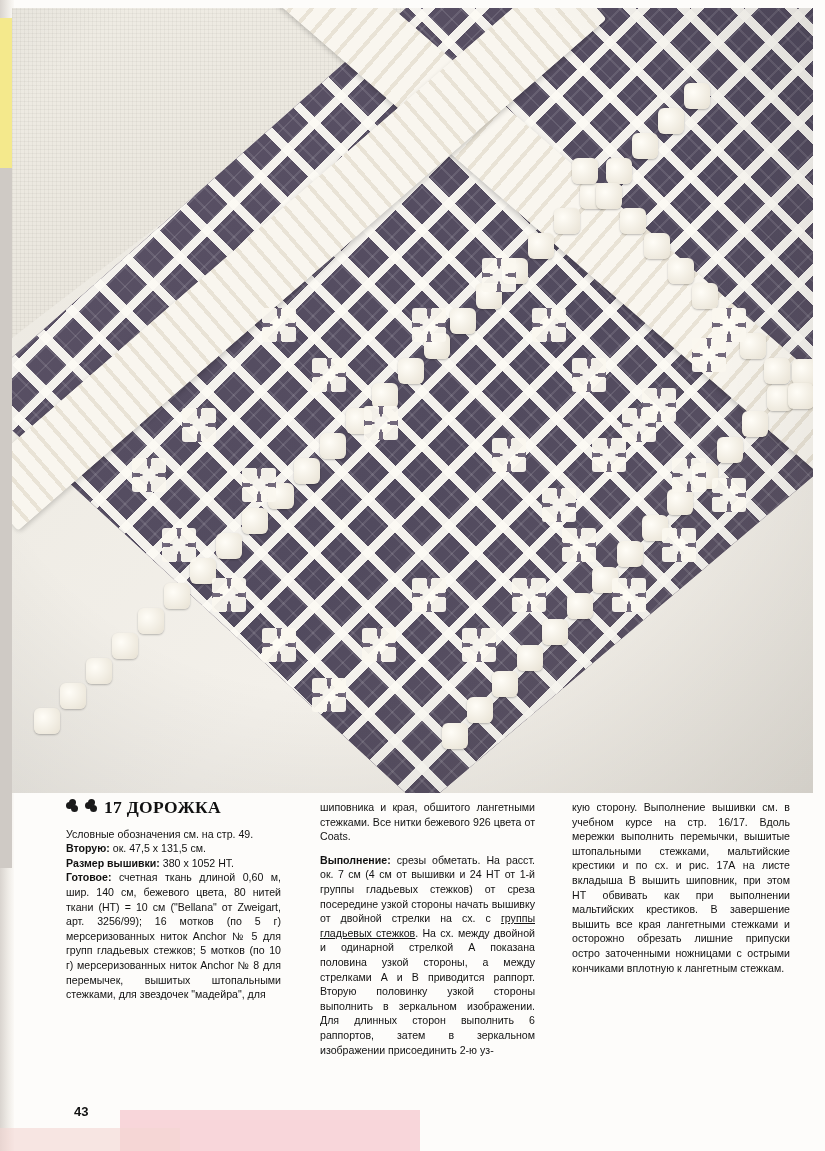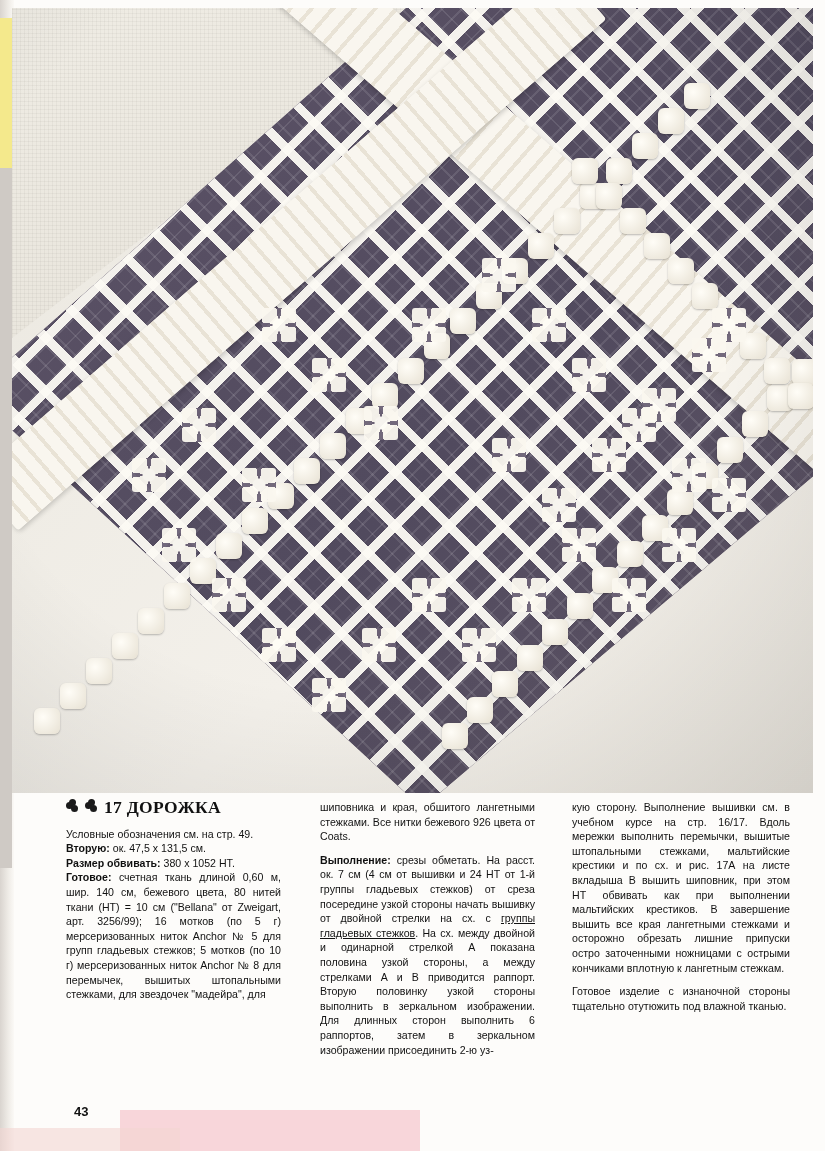--- a/index.html
+++ b/index.html
@@ -279,32 +279,31 @@
         <span class="flower">
             <i></i>
           </span>
         <span class="flower">
             <i></i>
           </span>
         <span class="title">17 ДОРОЖКА</span>
       </div>
       <p>Условные обозначения см. на стр. 49.</p>
       <p><b>Вторую:</b> ок. 47,5 х 131,5 см.</p>
-      <p><b>Размер обвивать:</b> 380 х 1052 НТ.</p>
+      <p><b>Размер вышивки:</b> 380 х 1052 НТ.</p>
       <p><b>Готовое:</b> счетная ткань длиной 0,60 м, шир. 140 см, бежевого цвета, 80 нитей ткани (НТ) = 10 см ("Bellana" от Zweigart, арт. 3256/99); 16 мотков (по 5 г) мерсеризованных ниток Anchor № 5 для групп гладьевых стежков; 5 мотков (по 10 г) мерсеризованных ниток Anchor № 8 для перемычек, вышитых штопальными стежками, для звездочек "мадейра", для</p>
     </div>
 
     <div class="col c2">
       <p>шиповника и края, обшитого лангетными стежками. Все нитки бежевого 926 цвета от Coats.</p>
       <p class="p-gap"><b>Выполнение:</b> срезы обметать. На расст. ок. 7 см (4 см от вышивки и 24 НТ от 1-й группы гладьевых стежков) от среза посередине узкой стороны начать вышивку от двойной стрелки на сх. с <u>группы гладьевых стежков</u>. На сх. между двойной и одинарной стрелкой А показана половина узкой стороны, а между стрелками А и В приводится раппорт. Вторую половинку узкой стороны выполнить в зеркальном изображении. Для длинных сторон выполнить 6 раппортов, затем в зеркальном изображении присоединить 2-ю уз-</p>
     </div>
 
     <div class="col c3">
       <p>кую сторону. Выполнение вышивки см. в учебном курсе на стр. 16/17. Вдоль мережки выполнить перемычки, вышитые штопальными стежками, мальтийские крестики и по сх. и рис. 17А на листе вкладыша В вышить шиповник, при этом НТ обвивать как при выполнении мальтийских крестиков. В завершение вышить все края лангетными стежками и осторожно обрезать лишние припуски остро заточенными ножницами с острыми кончиками вплотную к лангетным стежкам.</p>
-      <p class="p-gap">Готовое изделие с изнаночной стороны тщательно отутюжить под влажной тканью.</p>
     </div>
 
   </div>
 
   <div class="pagenum">43</div>
   <div class="bottom-pink"></div>
   <div class="bottom-pink2"></div>
 </div>
 
 </body></html>

